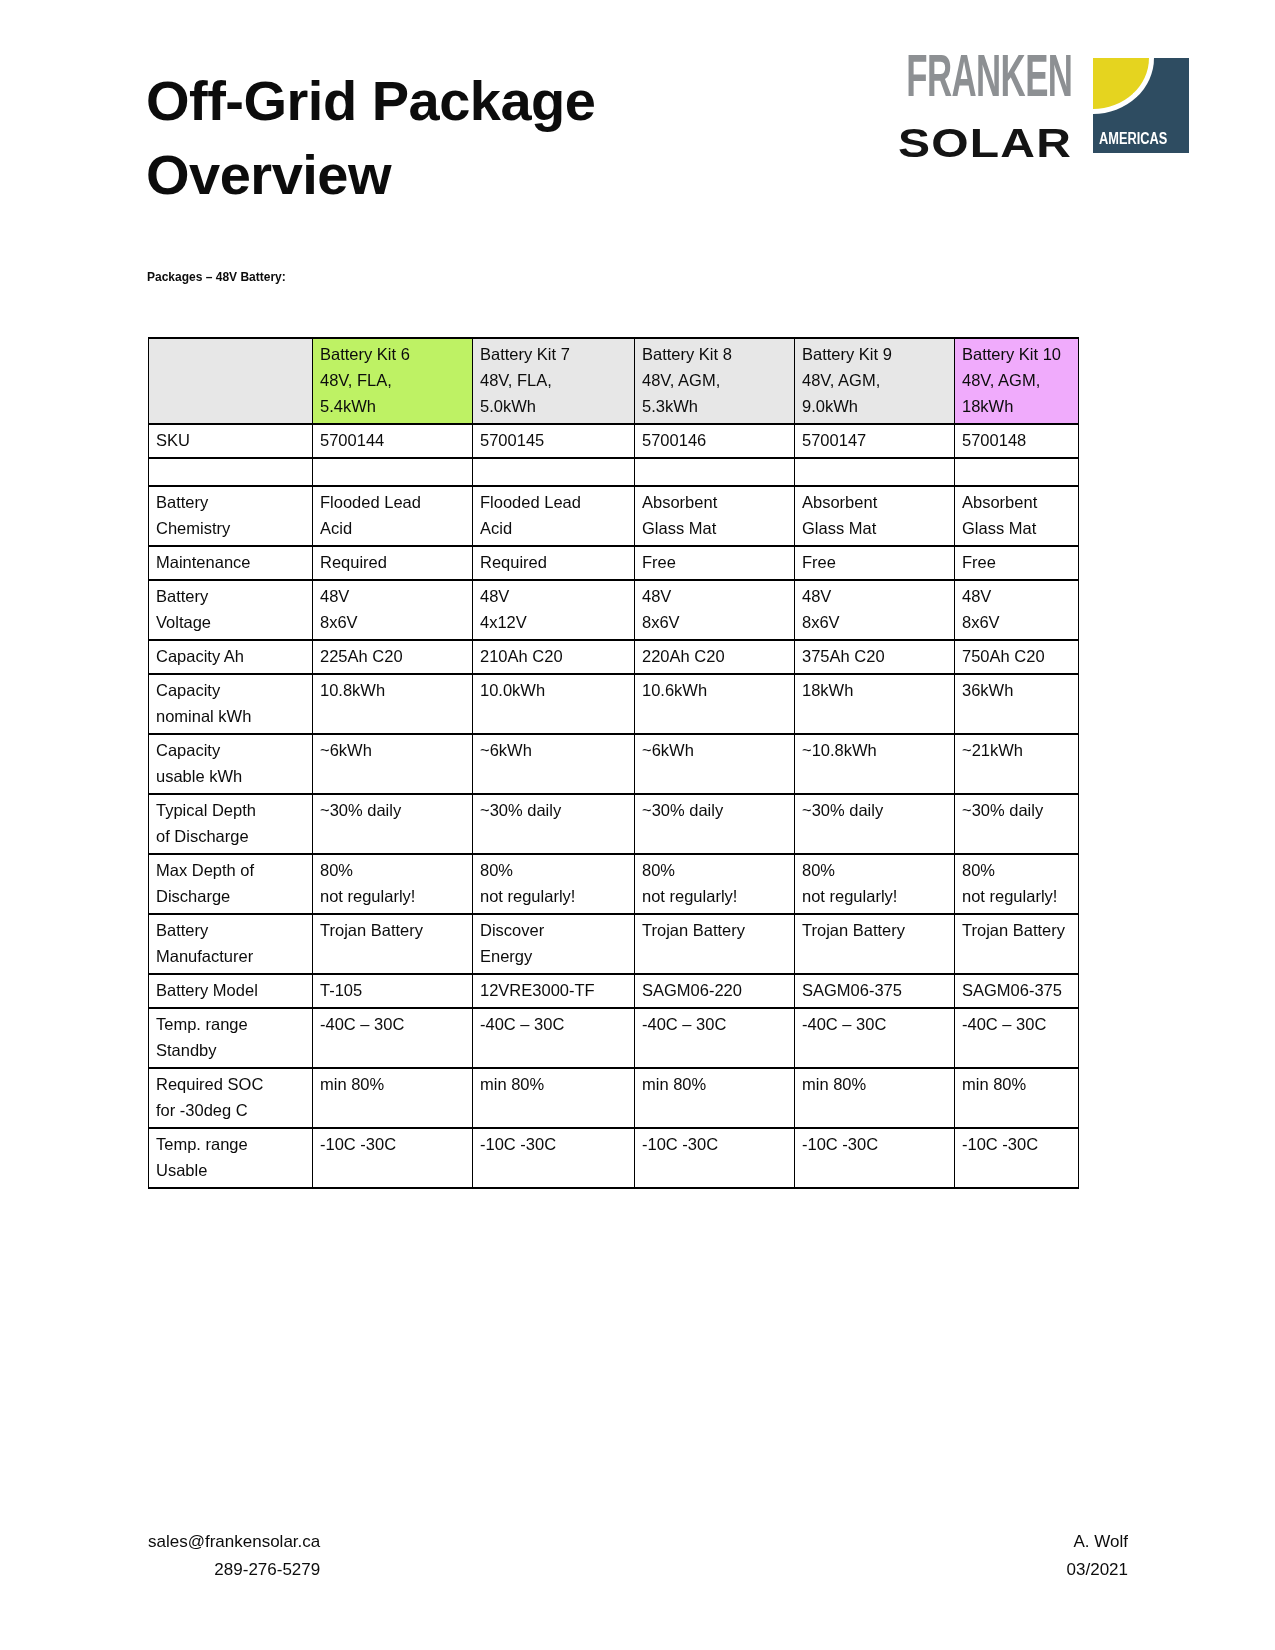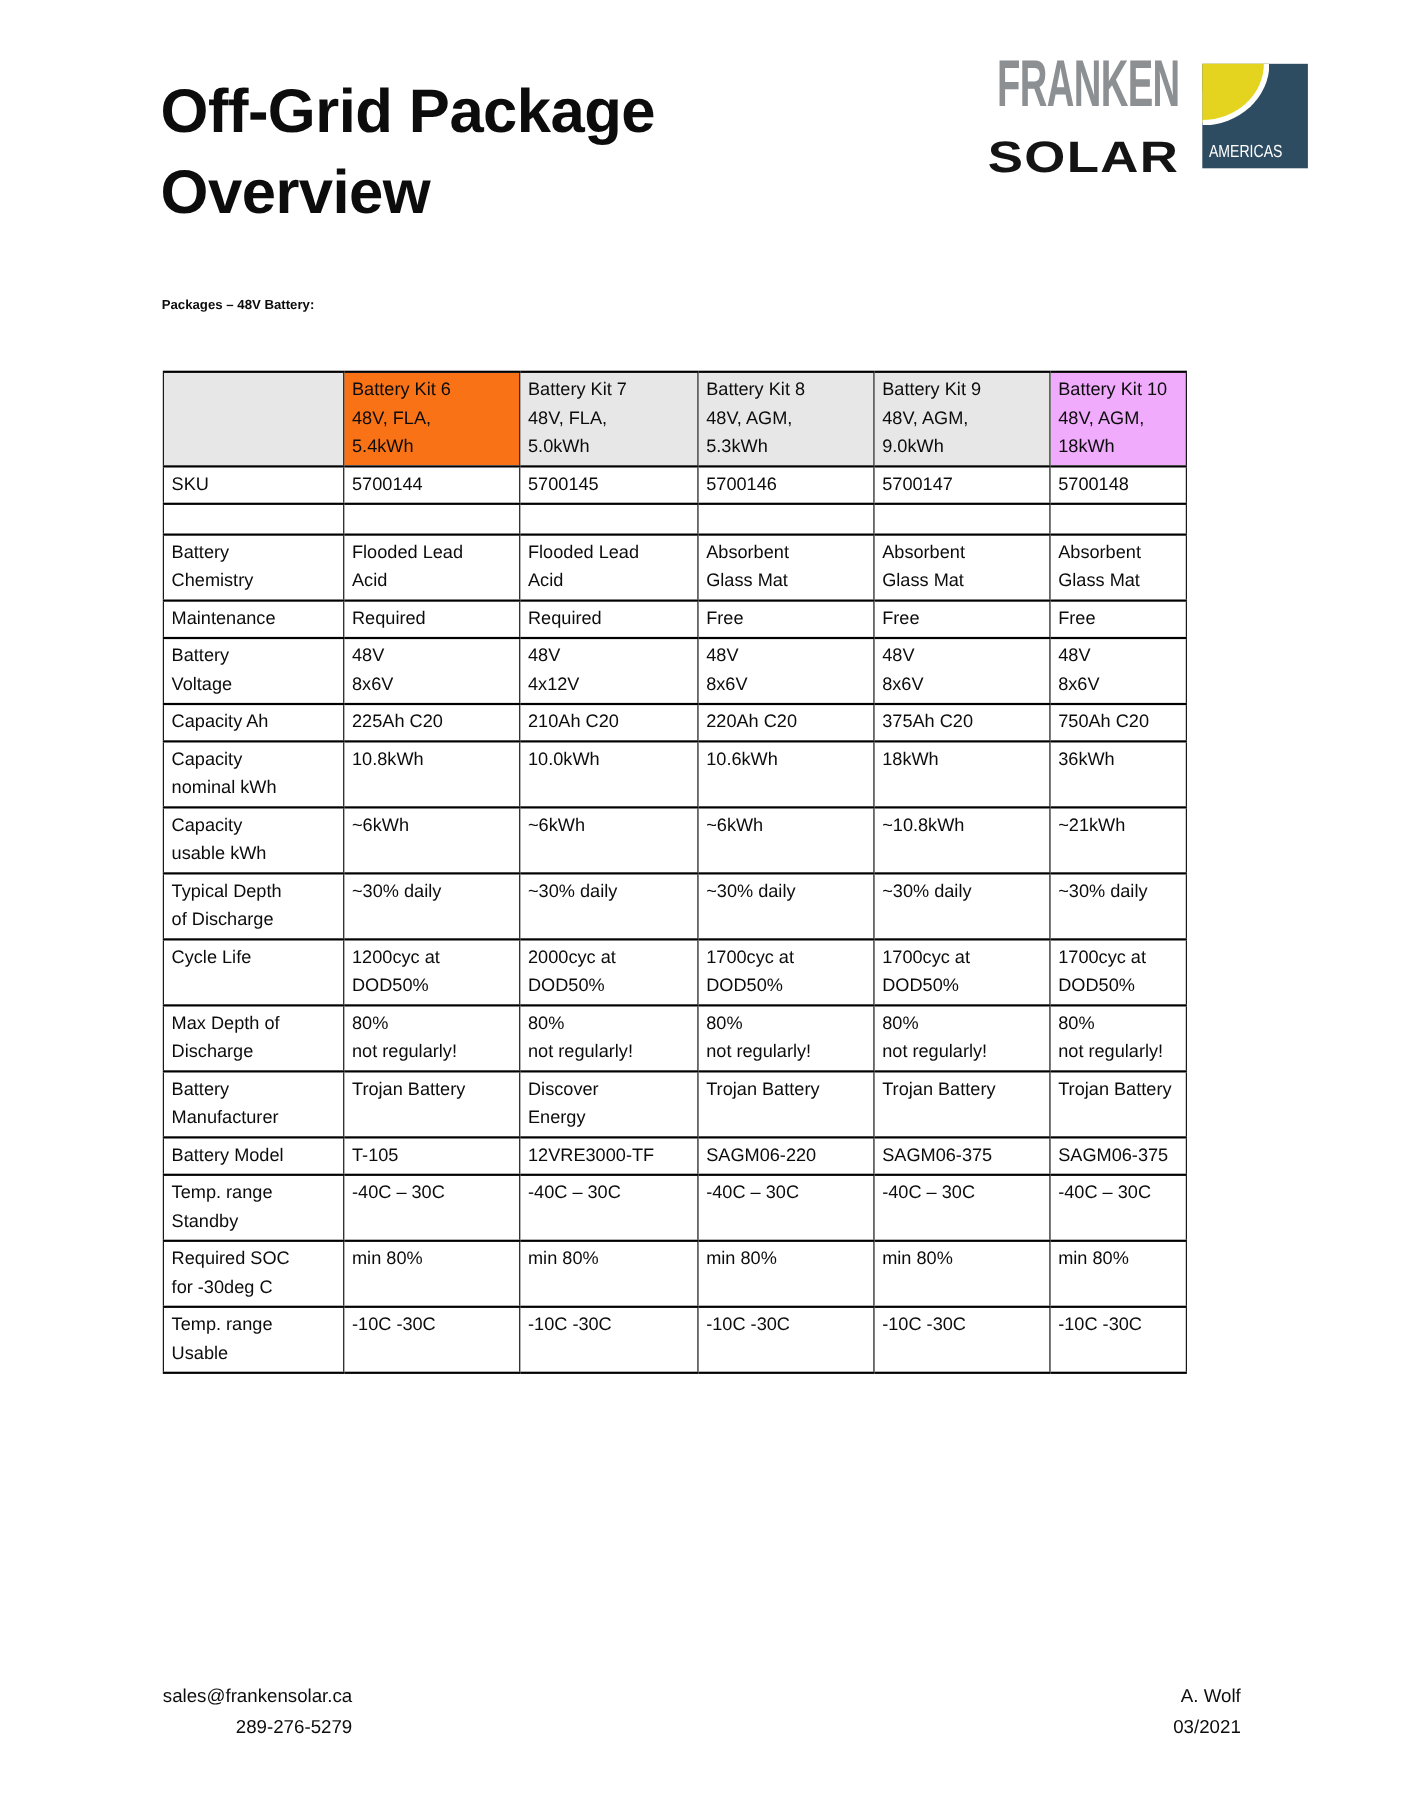--- a/index.html
+++ b/index.html
@@ -20,21 +20,21 @@
   .logo-franken {
     position:absolute; top:-12px; right:0; font-size:60px; font-weight:bold;
     letter-spacing:-1px; color:#8d9093; transform:scaleX(0.58); transform-origin:right top;
     line-height:60px; white-space:nowrap;
   }
   .logo-solar {
     position:absolute; bottom:-9px; right:0; font-size:40px; font-weight:bold;
     letter-spacing:1px; color:#141414; transform:scaleX(1.2); transform-origin:right bottom;
     line-height:40px; white-space:nowrap;
   }
-  .logo-square { position:relative; width:96px; height:95px; background:#2e4c61; }
+  .logo-square { position:relative; width:96px; height:95px; background:#2e4c61;font-weight:bold; }
   .logo-sun {
     position:absolute; top:0; left:0; width:56px; height:51px; background:#e5d41f;
     border-right:5px solid #ffffff; border-bottom:5px solid #ffffff;
     border-bottom-right-radius:100% 100%;
   }
   .logo-americas {
     position:absolute; bottom:5px; left:6px; color:#ffffff; font-size:16px;
     transform:scaleX(0.8); transform-origin:left bottom; white-space:nowrap; letter-spacing:0;
   }
 
@@ -90,21 +90,21 @@
       <col style="width:164px">
         <col style="width:160px">
         <col style="width:162px">
       <col style="width:160px">
         <col style="width:160px">
         <col style="width:124px">
     </colgroup>
     <thead>
       <tr id="thead-row">
           <th style="background: rgb(231, 231, 231);"></th>
-          <th style="background: #f97316;">Battery Kit 6
+          <th style="background: #bef264;">Battery Kit 6
 48V, FLA,
 5.4kWh</th>
           <th style="background: rgb(231, 231, 231);">Battery Kit 7
 48V, FLA,
 5.0kWh</th>
           <th style="background: rgb(231, 231, 231);">Battery Kit 8
 48V, AGM,
 5.3kWh</th>
           <th style="background: rgb(231, 231, 231);">Battery Kit 9
 48V, AGM,
@@ -196,33 +196,20 @@
         <tr>
           <th>Typical Depth
 of Discharge</th>
           <td>~30% daily</td>
           <td>~30% daily</td>
           <td>~30% daily</td>
           <td>~30% daily</td>
           <td>~30% daily</td>
         </tr>
         <tr>
-          <th>Cycle Life</th>
-          <td>1200cyc at
-DOD50%</td>
-          <td>2000cyc at
-DOD50%</td>
-          <td>1700cyc at
-DOD50%</td>
-          <td>1700cyc at
-DOD50%</td>
-          <td>1700cyc at
-DOD50%</td>
-        </tr>
-        <tr>
           <th>Max Depth of
 Discharge</th>
           <td>80%
 not regularly!</td>
           <td>80%
 not regularly!</td>
           <td>80%
 not regularly!</td>
           <td>80%
 not regularly!</td>

